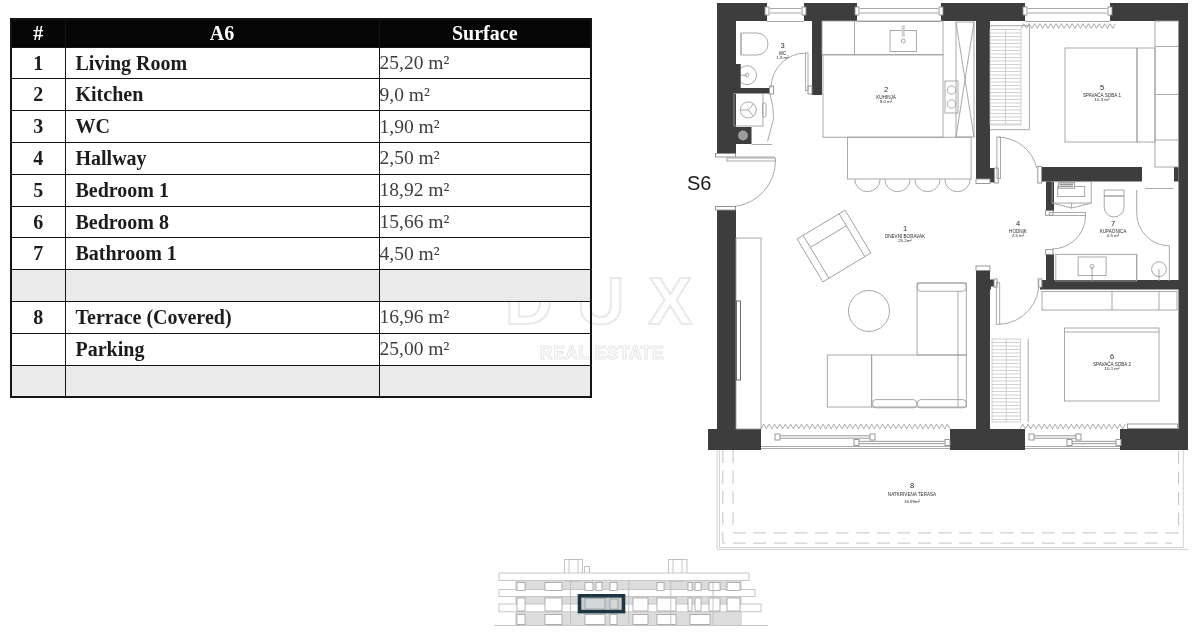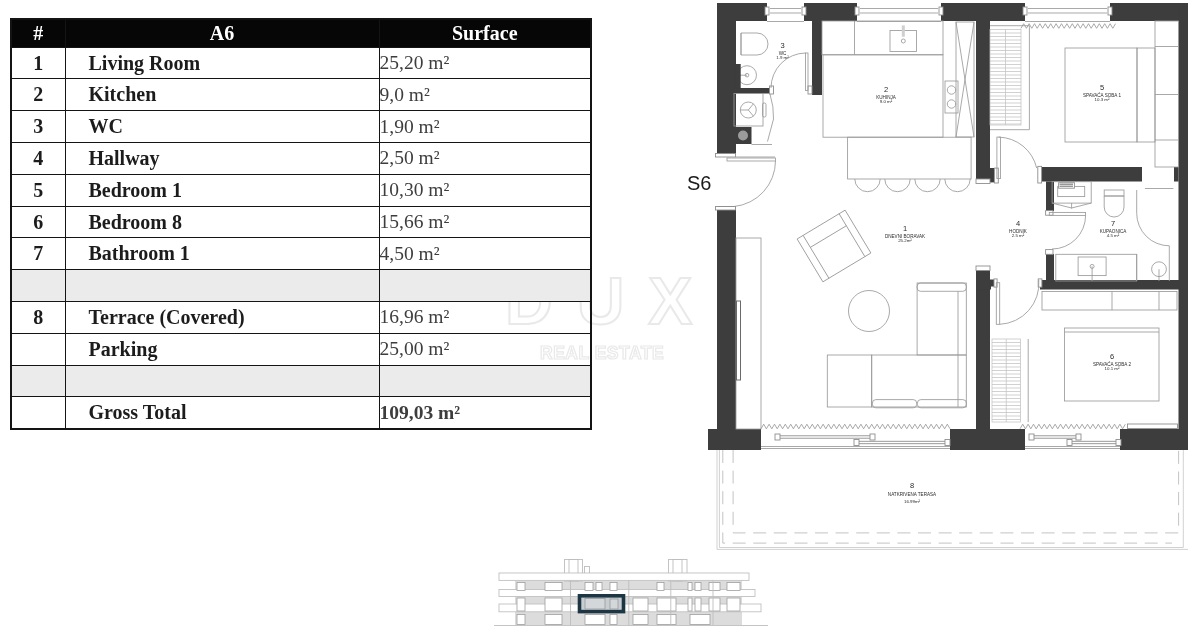--- a/index.html
+++ b/index.html
@@ -5,21 +5,21 @@
 html,body { width:1200px; height:634px; background:#fff; overflow:hidden; }
 #page { position:relative; width:1200px; height:634px; background:#fff;
   font-family:"Liberation Serif", serif; }
 table { position:absolute; left:10px; top:18px; width:580px; border-collapse:collapse;
   table-layout:fixed; }
 td, th { border:1.8px solid #141414; height:31.8px; vertical-align:middle;
   font-size:19.5px; color:#3d3d3d; }
 tr.hdr th { background:#060606; color:#fff; font-weight:bold; font-size:20px;
   text-align:center; height:28.2px; }
 td.c1 { text-align:center; font-weight:bold; color:#1c1c1c; font-size:20px; }
-td.c2 { padding-left:23px; font-size:20px; }
+td.c2 { padding-left:10px; font-size:20px; }
 td.c3 { text-align:left; }
 .rn { font-weight:bold; color:#1c1c1c; }
 tr.gray td { background:#ebebeb; }
 table { border:2.5px solid #141414; }
 svg.overlay { position:absolute; left:0; top:0; }
 .f { fill:none; stroke:#9a9a9a; stroke-width:0.85; }
 .lf { fill:none; stroke:#c2c2c2; stroke-width:0.75; }
 .dash { fill:none; stroke:#b8b8b8; stroke-width:0.85; stroke-dasharray:13 7.6; }
 .f2 { fill:none; stroke:#6a6a6a; stroke-width:1; }
 .wf { fill:#fff; stroke:#8f8f8f; stroke-width:0.9; }
@@ -69,21 +69,21 @@
           <td class="c3">1,90 m²</td>
         </tr>
 <tr>
           <td class="c1">4</td>
           <td class="c2"><span class="rn">Hallway</span></td>
           <td class="c3">2,50 m²</td>
         </tr>
 <tr>
           <td class="c1">5</td>
           <td class="c2"><span class="rn">Bedroom 1</span></td>
-          <td class="c3">10,30 m²</td>
+          <td class="c3">18,92 m²</td>
         </tr>
 <tr>
           <td class="c1">6</td>
           <td class="c2"><span class="rn">Bedroom 8</span></td>
           <td class="c3">15,66 m²</td>
         </tr>
 <tr>
           <td class="c1">7</td>
           <td class="c2"><span class="rn">Bathroom 1</span></td>
           <td class="c3">4,50 m²</td>
@@ -100,25 +100,20 @@
         </tr>
 <tr>
           <td class="c1"></td>
           <td class="c2"><span class="rn">Parking</span></td>
           <td class="c3">25,00 m²</td>
         </tr>
 <tr class="gray">
           <td class="c1"></td>
           <td class="c2"><span class="rn"></span></td>
           <td class="c3"></td>
-        </tr>
-<tr>
-          <td class="c1"></td>
-          <td class="c2"><span class="rn">Gross Total</span></td>
-          <td class="c3"><b>109,03 m²</b></td>
         </tr>
 </tbody>
     </table>
 <svg class="overlay" width="1200" height="634" viewBox="0 0 1200 634">
 <rect x="717" y="3" width="50" height="18" fill="#3d3d3d"></rect>
 <rect x="804" y="3" width="53" height="18" fill="#3d3d3d"></rect>
 <rect x="941" y="3" width="84" height="18" fill="#3d3d3d"></rect>
 <rect x="1110" y="3" width="78" height="18" fill="#3d3d3d"></rect>
 <rect x="717" y="3" width="19" height="152" fill="#3d3d3d"></rect>
 <rect x="717" y="206" width="19" height="223" fill="#3d3d3d"></rect>

